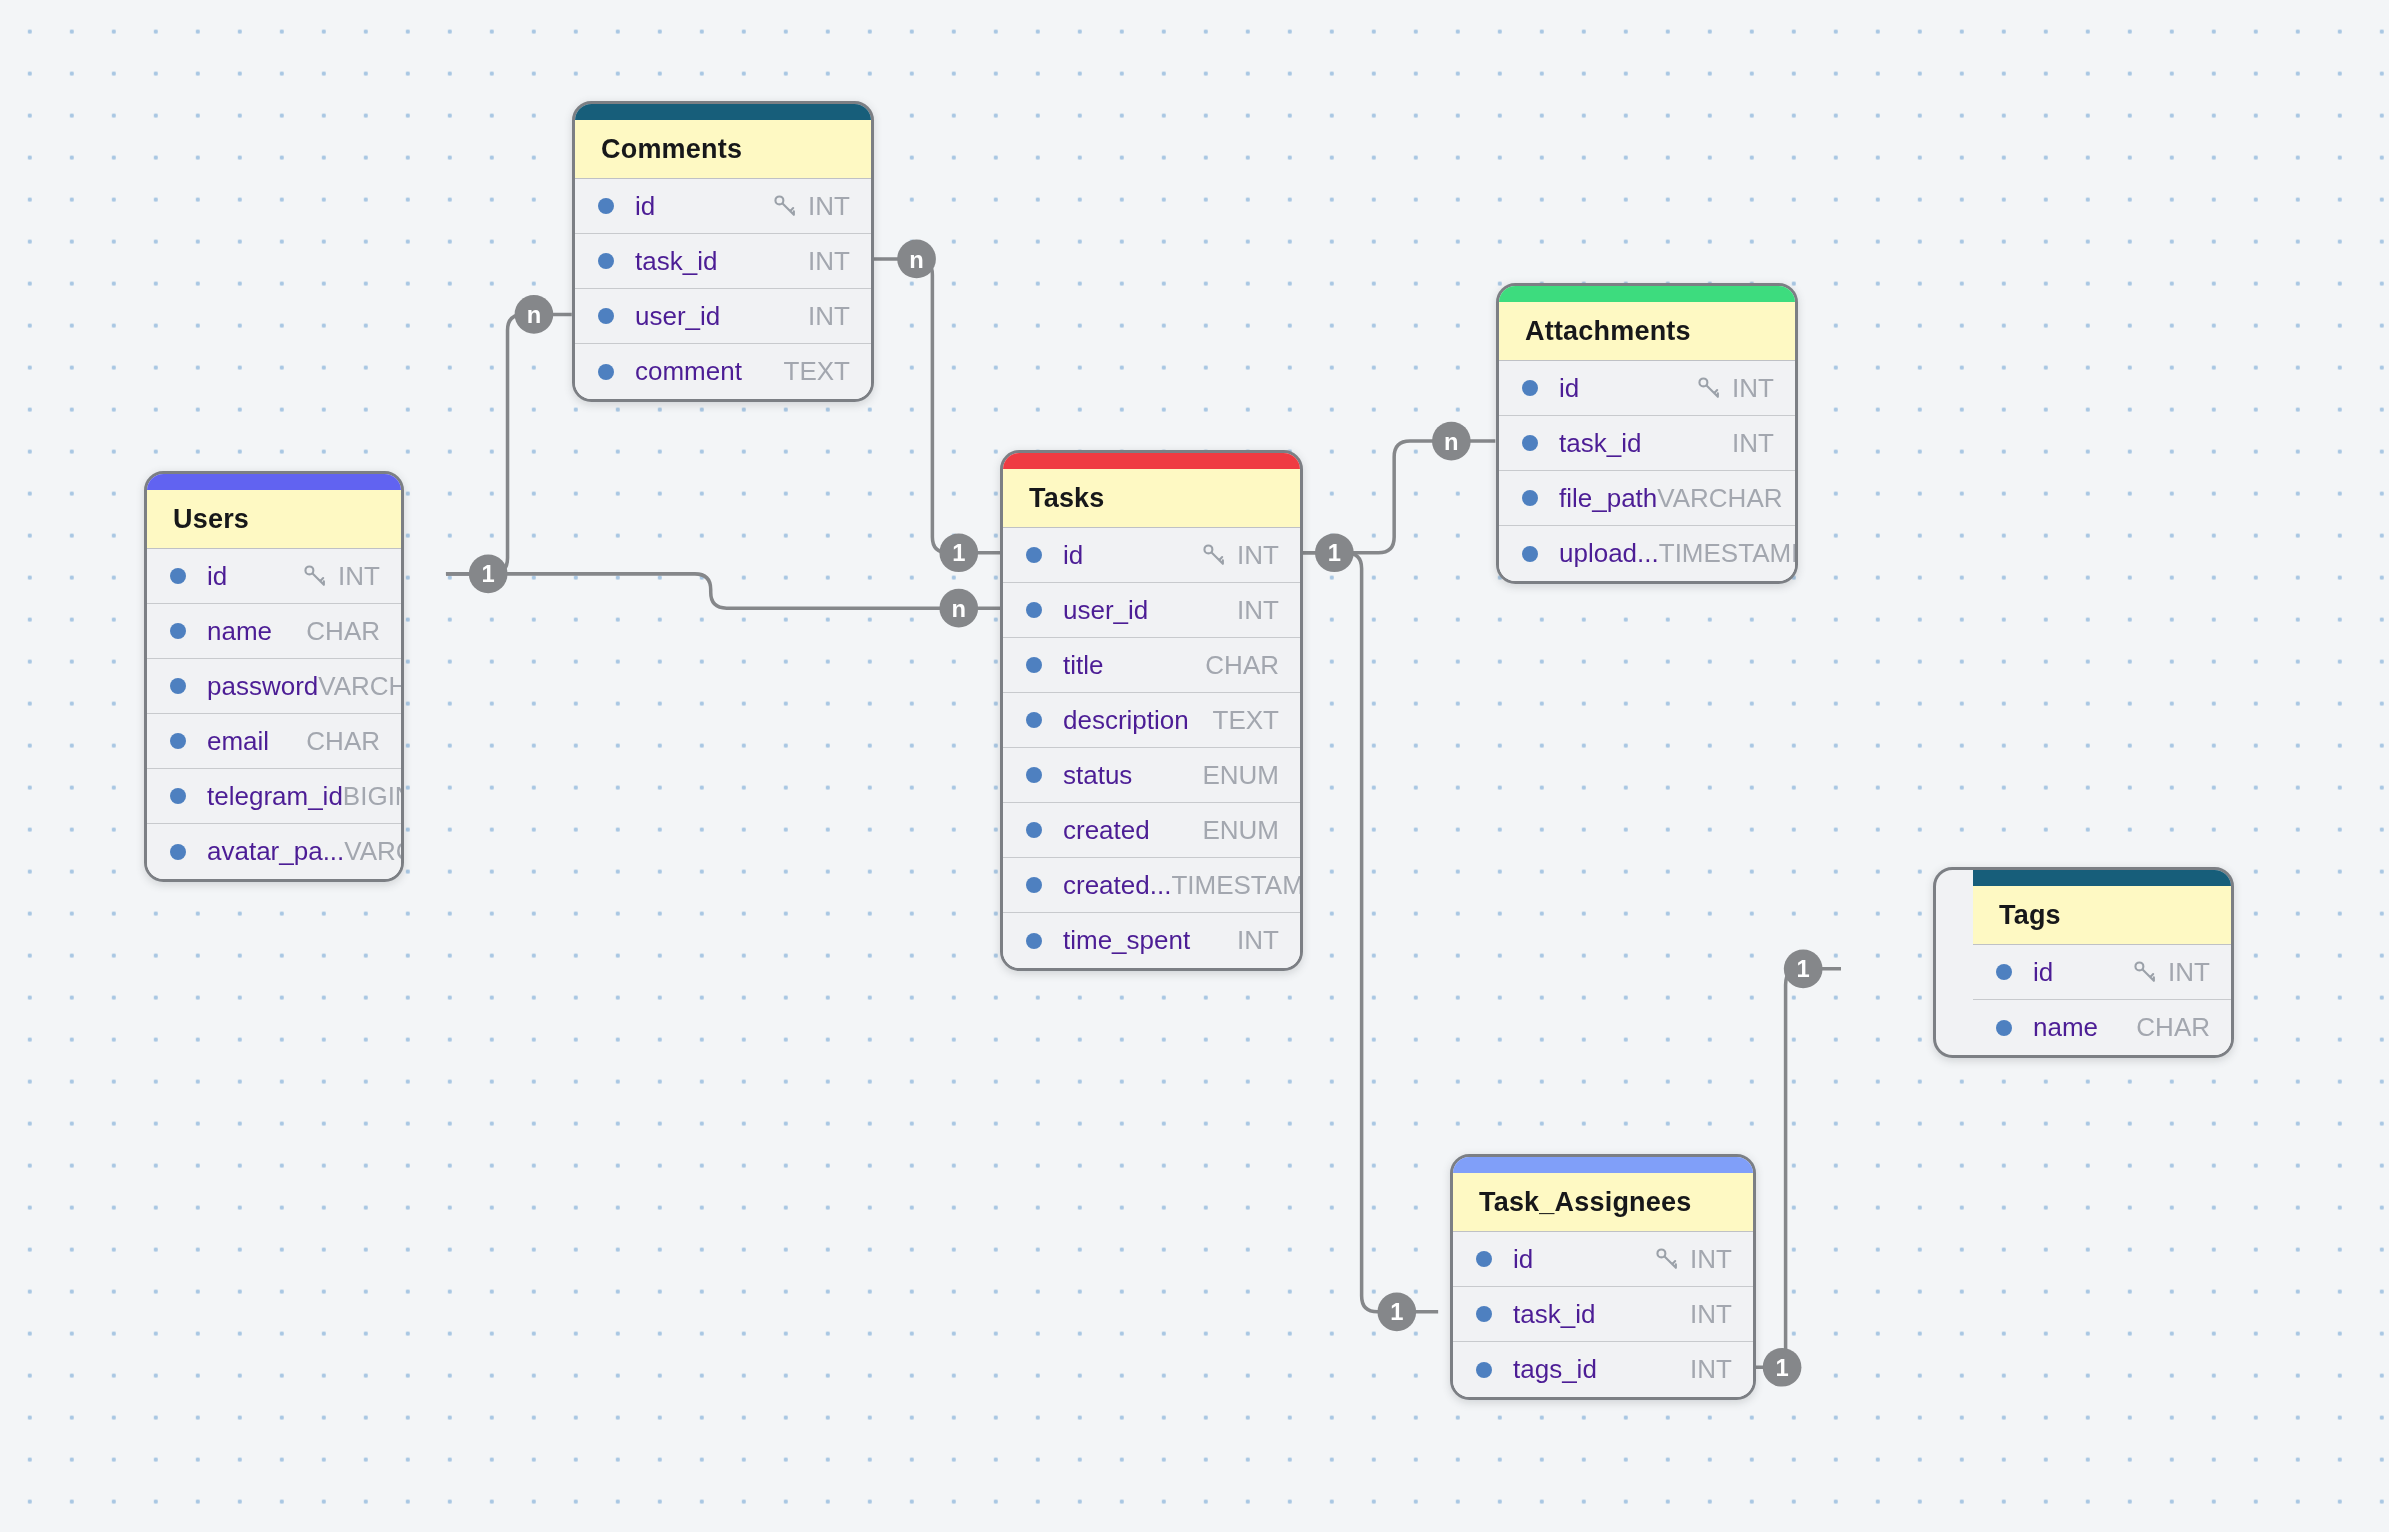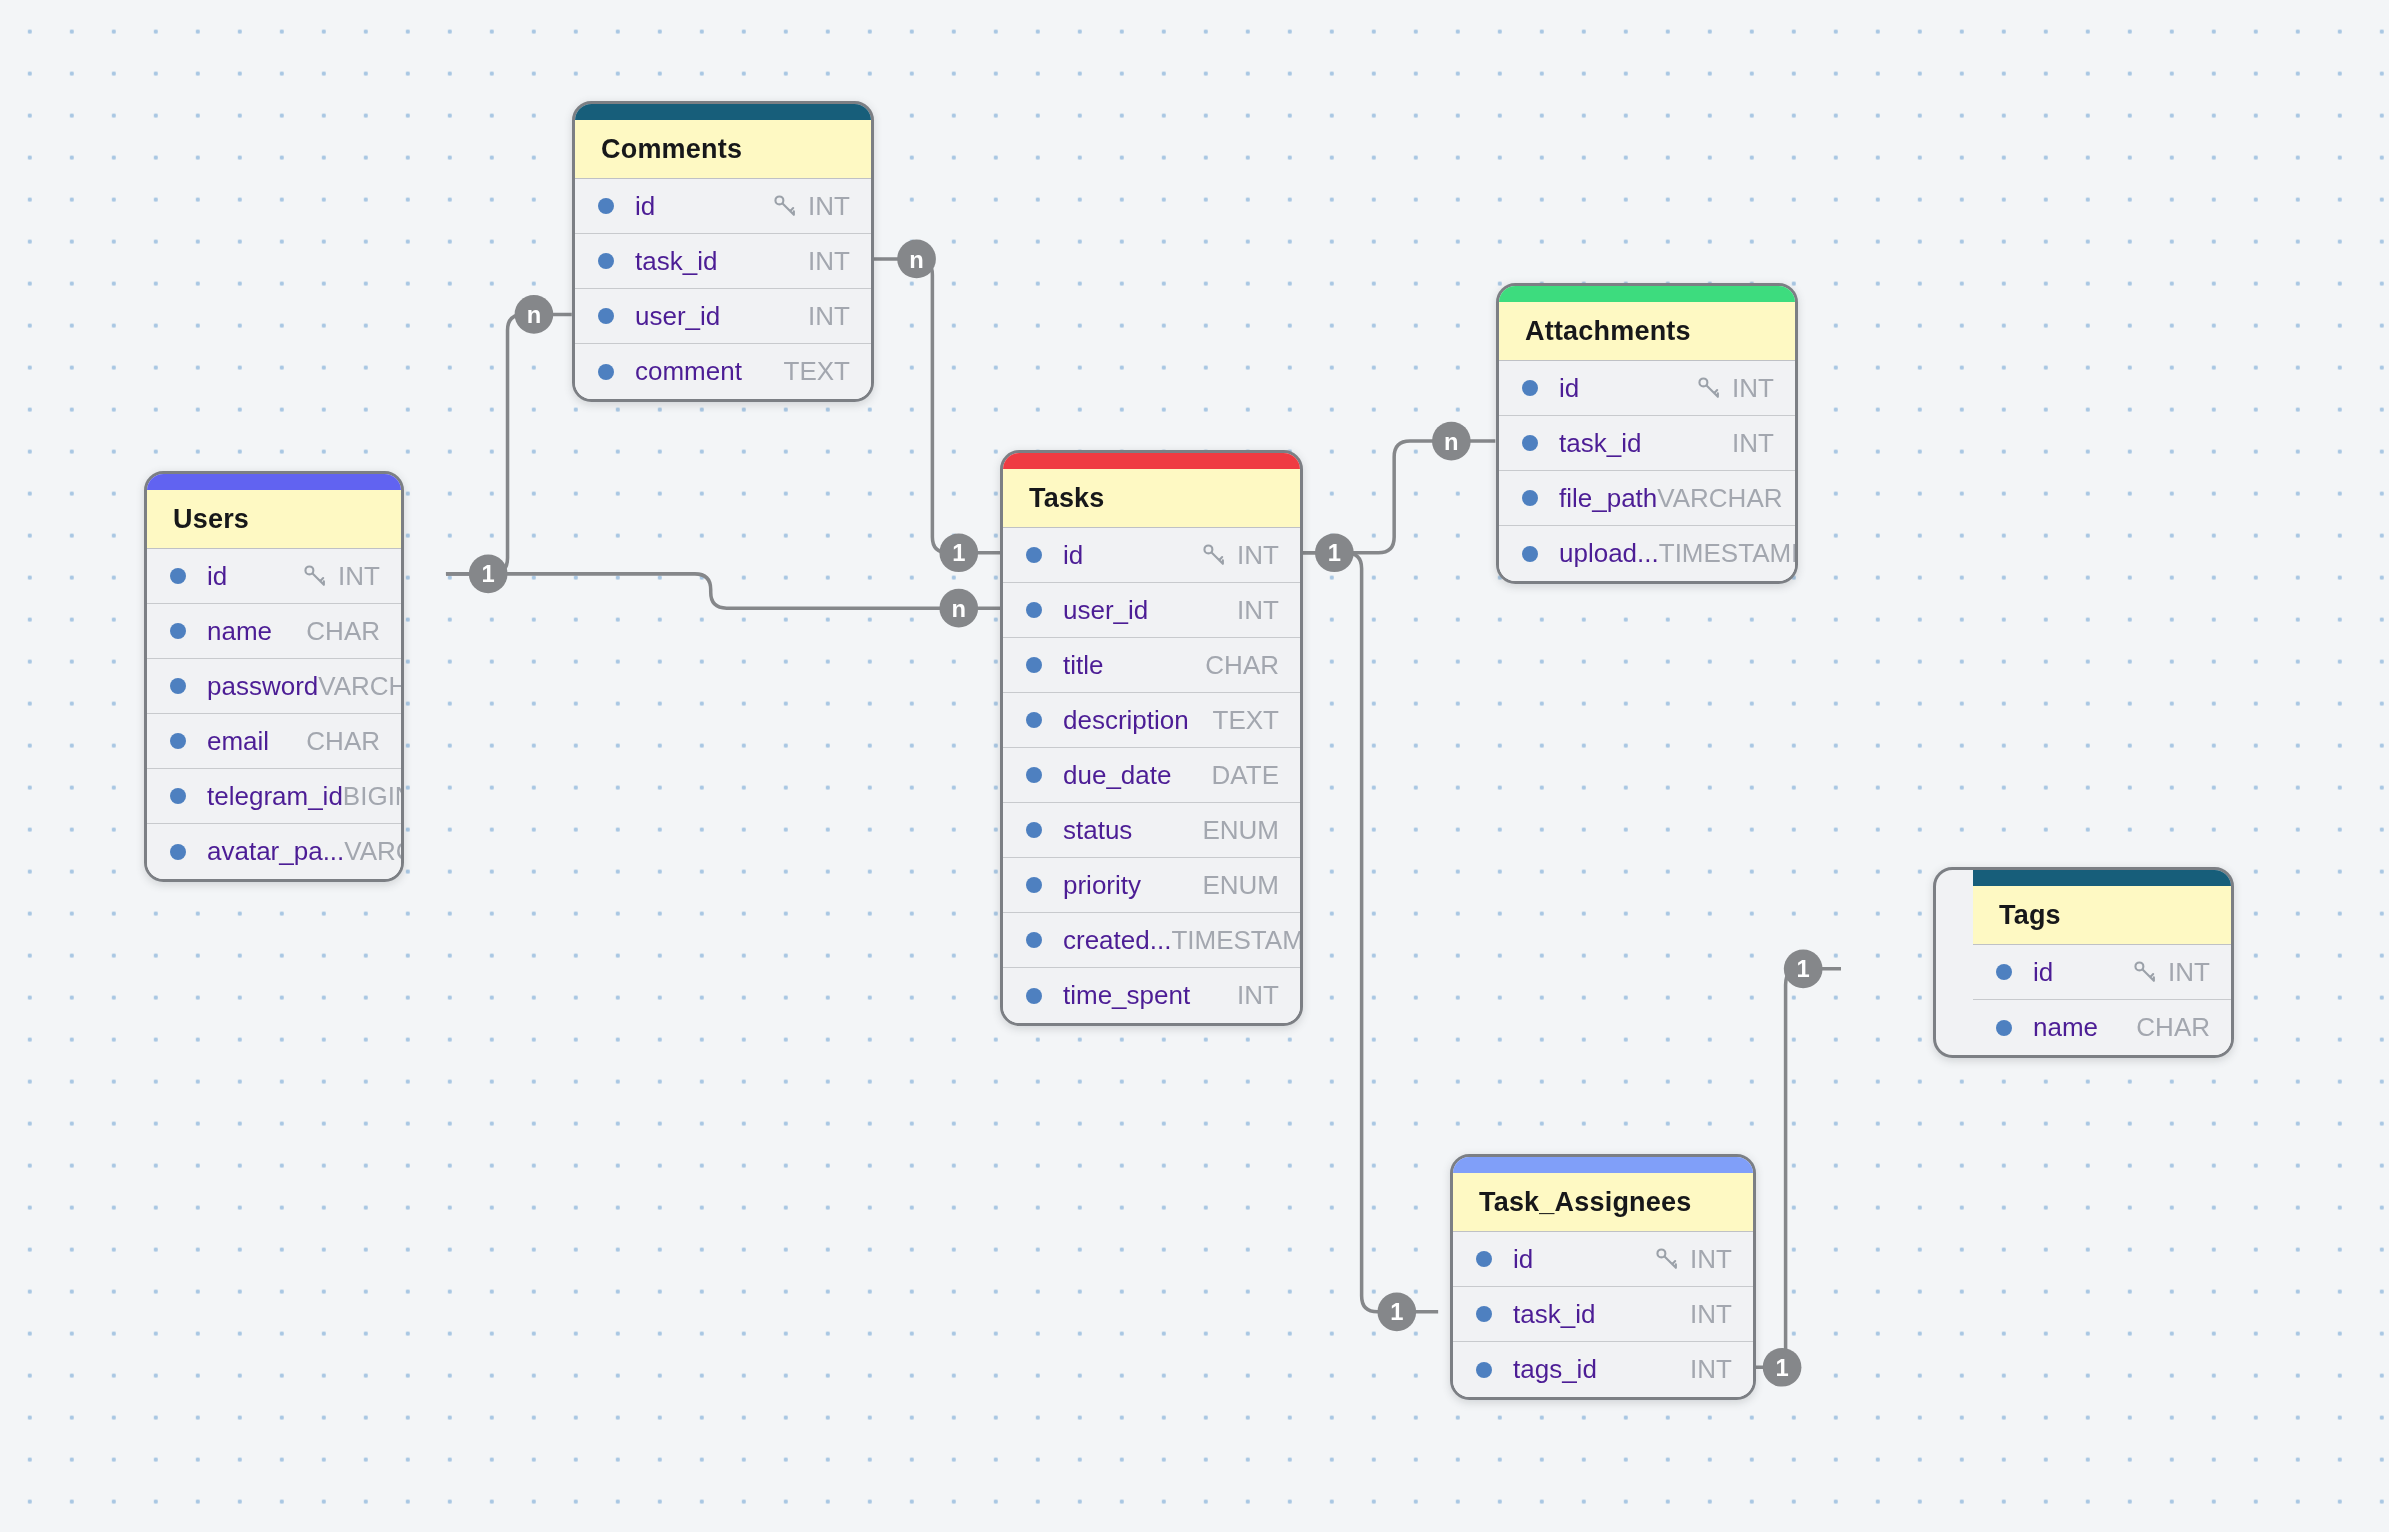--- a/index.html
+++ b/index.html
@@ -215,33 +215,27 @@
           <span class="ftype">CHAR</span>
         </div>
         <div class="trow">
           <span class="dot"></span>
           <span class="fname">description</span>
           <span class="spacer"></span>
           <span class="ftype">TEXT</span>
         </div>
         <div class="trow">
           <span class="dot"></span>
-          <span class="fname">due_date</span>
-          <span class="spacer"></span>
-          <span class="ftype">DATE</span>
-        </div>
-        <div class="trow">
-          <span class="dot"></span>
           <span class="fname">status</span>
           <span class="spacer"></span>
           <span class="ftype">ENUM</span>
         </div>
         <div class="trow">
           <span class="dot"></span>
-          <span class="fname">priority</span>
+          <span class="fname">created</span>
           <span class="spacer"></span>
           <span class="ftype">ENUM</span>
         </div>
         <div class="trow">
           <span class="dot"></span>
           <span class="fname">created...</span>
           <span class="spacer"></span>
           <span class="ftype">TIMESTAMP</span>
         </div>
         <div class="trow">

